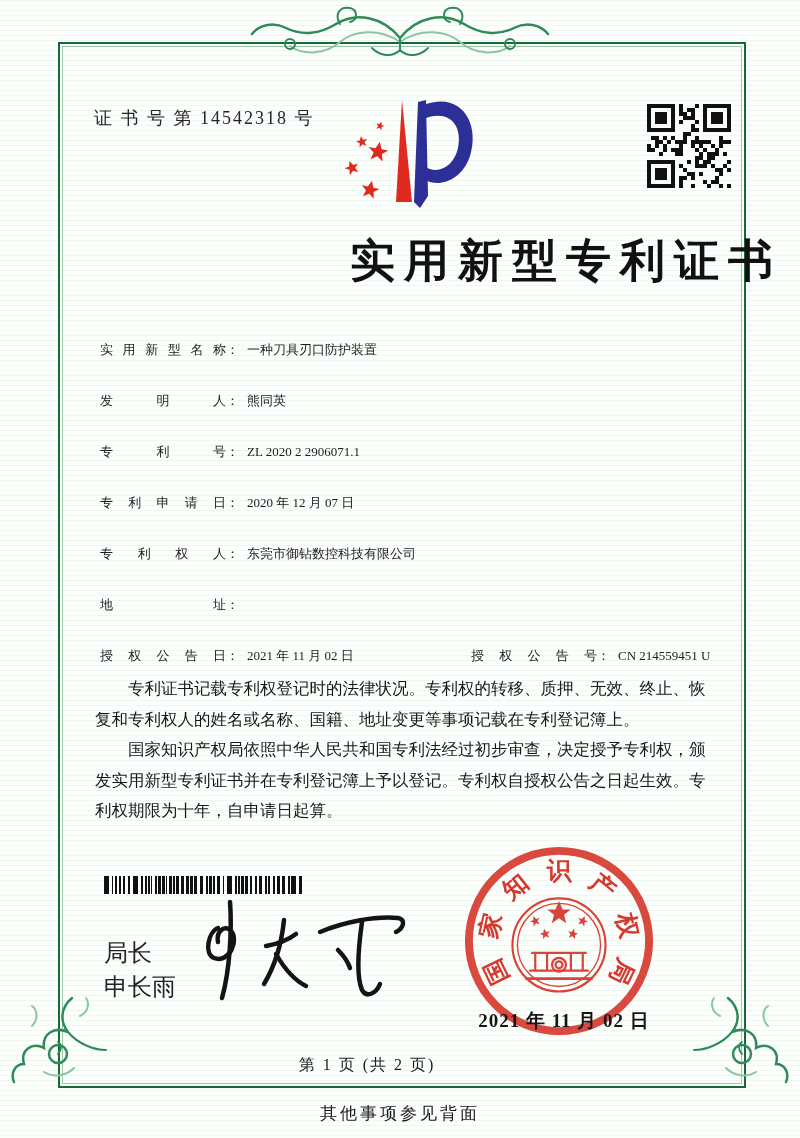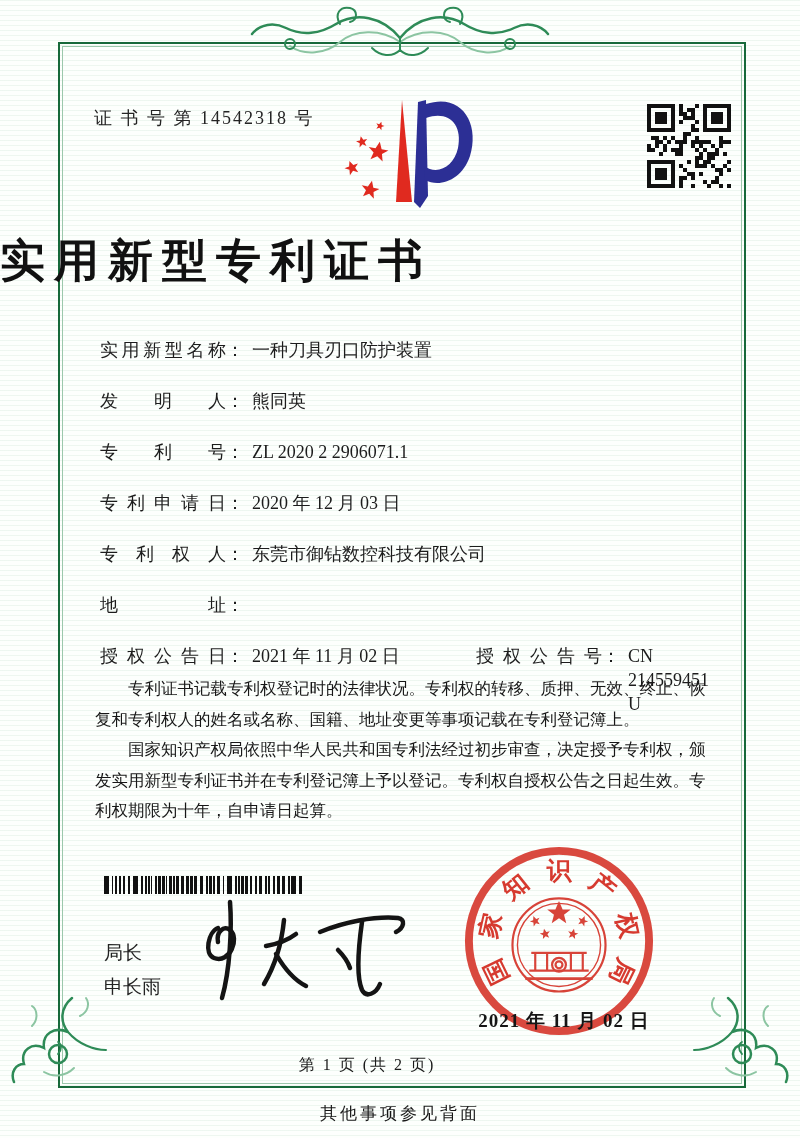--- a/index.html
+++ b/index.html
@@ -14,35 +14,35 @@
          border:2.5px solid var(--green);}
   .frame-inner{position:absolute;left:2px;top:2px;right:2px;bottom:2px;
          border:1.5px solid var(--green-light);}
   .ornament{position:absolute;pointer-events:none;}
   .orn-top{left:244px;top:4px;}
   .orn-bl{left:2px;top:992px;}
   .orn-br{left:692px;top:992px;transform:scaleX(-1);}
   .cert-no{position:absolute;left:94px;top:106px;font-size:18px;letter-spacing:2px;color:#242424;}
   .logo{position:absolute;left:322px;top:86px;}
   .qr{position:absolute;left:645px;top:102px;}
-  .title{position:absolute;left:0;top:231px;width:782px;text-align:left;
+  .title{position:absolute;left:0;top:231px;width:782px;text-align:right;
          font-size:45px;font-weight:bold;letter-spacing:9px;color:#111;}
-  .fields{position:absolute;left:100px;top:338px;width:616px;font-size:18px;}
+  .fields{position:absolute;left:100px;top:338px;width:616px;font-size:13px;}
   .frow{display:flex;margin-bottom:27px;line-height:24px;}
   .flabel{display:inline-block;width:126px;flex:0 0 126px;
           text-align:justify;text-align-last:justify;font-weight:500;}
   .fcolon{display:inline-block;margin-right:8px;}
   .fvalue{display:inline-block;max-width:460px;}
   .frow.grant .fvalue.first{width:196px;flex:0 0 196px;}
   .frow.grant .flabel.second{margin-left:28px;}
   .body-text{position:absolute;left:95px;top:674px;width:622px;
              font-size:16.5px;line-height:30.5px;color:#171717;}
   .body-text p{margin:0;text-indent:2em;}
   .barcode{position:absolute;left:104px;top:875px;}
-  .signer{position:absolute;left:104px;top:936px;font-size:19px;line-height:34px;
+  .signer{position:absolute;left:104px;top:936px;font-size:24px;line-height:34px;
           font-family:"Liberation Sans","DejaVu Sans",sans-serif;color:#222;}
   .signature{position:absolute;left:192px;top:892px;}
   .seal{position:absolute;left:460px;top:842px;}
   .seal-date{position:absolute;left:466px;top:1008px;width:196px;text-align:center;
              font-size:19px;font-weight:bold;color:#151515;letter-spacing:1px;}
   .page-info{position:absolute;left:0;top:1055px;width:734px;text-align:center;
              font-size:16px;color:#1a1a1a;letter-spacing:2px;}
   .back-note{position:absolute;left:0;top:1102px;width:800px;text-align:center;
              font-size:17px;color:#171717;letter-spacing:3px;}
 </style>
@@ -246,21 +246,21 @@
       <span class="fvalue">熊同英</span>
     </div>
     <div class="frow">
       <span class="flabel">专利号</span>
         <span class="fcolon">：</span>
       <span class="fvalue">ZL 2020 2 2906071.1</span>
     </div>
     <div class="frow">
       <span class="flabel">专利申请日</span>
         <span class="fcolon">：</span>
-      <span class="fvalue">2020 年 12 月 03 日</span>
+      <span class="fvalue">2020 年 12 月 07 日</span>
     </div>
     <div class="frow">
       <span class="flabel">专利权人</span>
         <span class="fcolon">：</span>
       <span class="fvalue">东莞市御钻数控科技有限公司</span>
     </div>
     <div class="frow">
       <span class="flabel">地址</span>
         <span class="fcolon">：</span>
     </div>

